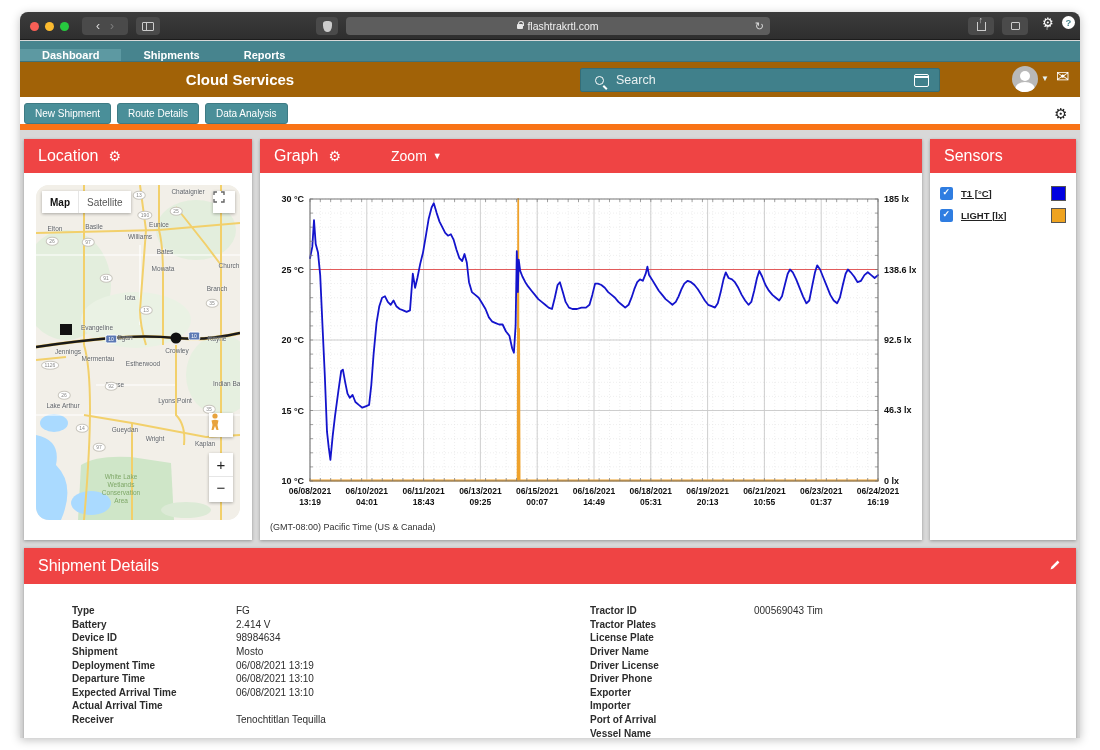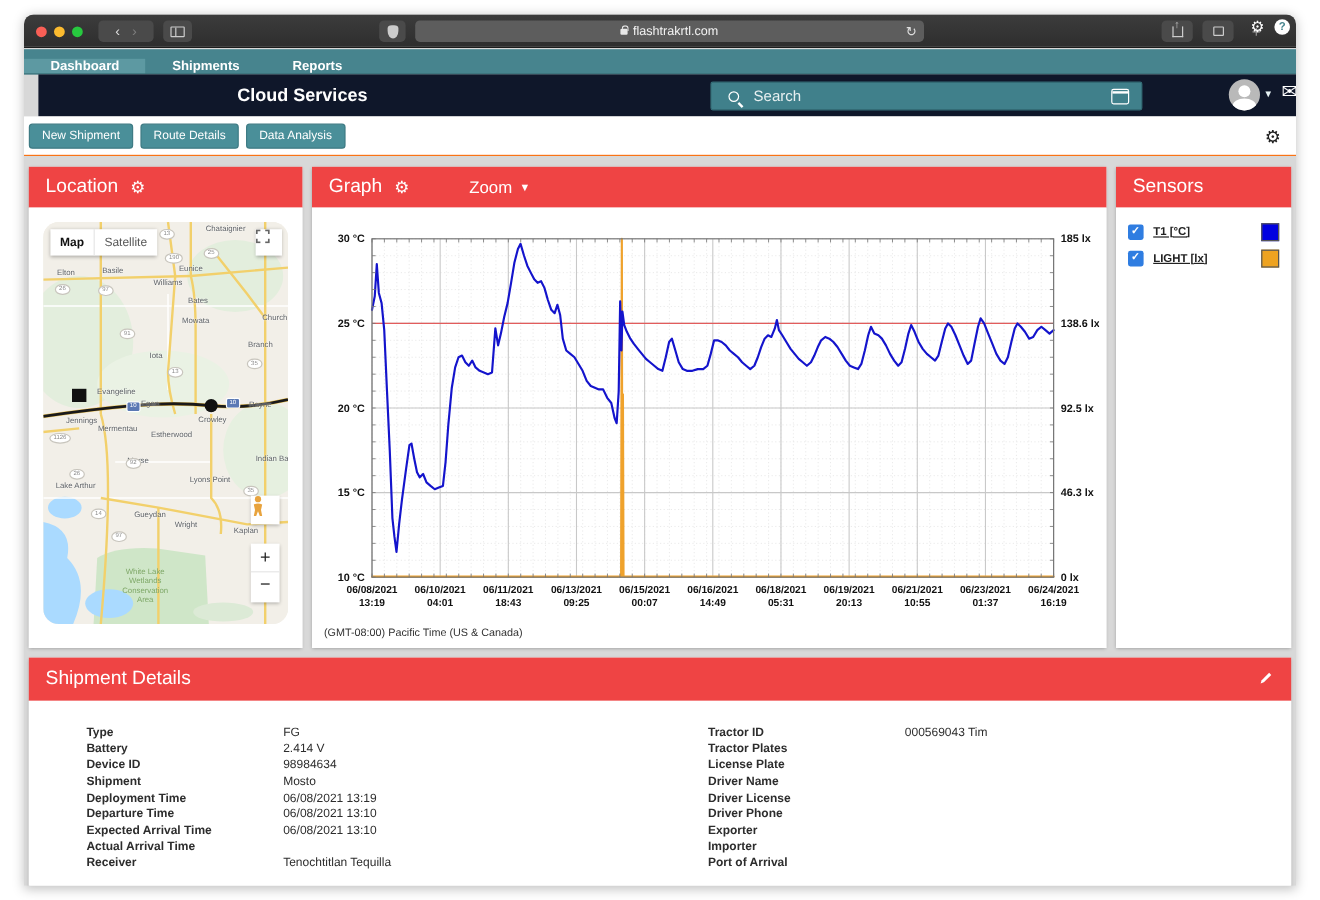--- a/index.html
+++ b/index.html
@@ -31,37 +31,37 @@
 
   
   .navbar { position:absolute; left:0; top:29px; width:100%; height:21px; background:#47848e; border-bottom:1px solid #3c727b; display:flex; align-items:flex-end; }
   .tab { padding:0 22px; display:flex; align-items:center; color:#fff; font-size:11px; font-weight:600; cursor:pointer; }
   .tab.active { background:#5d99a2; }
   .nav-ic { position:absolute; top:0; height:21px; display:flex; align-items:center; color:#fff; }
   .gear-g { font-size:13px; }
   .help-c { width:13px; height:13px; background:#fff; color:#47848e; border-radius:50%; font-size:9.5px; font-weight:bold; display:flex; align-items:center; justify-content:center; }
 
   
-  .appheader { position:absolute; left:12px; top:50px; width:100%; height:35px; background:#0f172a; }
+  .appheader { position:absolute; left:0; top:50px; width:100%; height:35px; background:#a16207; }
   .apptitle { position:absolute; left:150px; top:9px; width:140px; text-align:center; color:#fff; font-size:15px; font-weight:bold; }
   .searchbox { position:absolute; left:560px; top:6px; width:360px; height:24px; background:#40808b; border:1px solid #346d77; border-radius:2px; display:flex; align-items:center; }
   .mag { width:9px; height:9px; border:1.6px solid #fff; border-radius:50%; position:relative; margin:0 12px 0 14px; }
   .mag::after { content:""; position:absolute; left:8px; top:8px; width:5px; height:1.6px; background:#fff; transform:rotate(45deg); transform-origin:0 0; }
   .searchbox input { flex:1; background:none; border:none; outline:none; color:#fff; font-size:12.5px; font-family:"Liberation Sans",sans-serif; }
   .searchbox input::placeholder { color:#e8f0f1; opacity:1; }
   .cal { width:15px; height:13px; border:1.6px solid #fff; border-radius:2px; position:relative; margin-right:10px; }
   .cal::before { content:""; position:absolute; left:0; top:1px; width:100%; height:2.5px; background:#fff; }
   .avatar { position:absolute; left:992px; top:4px; width:26px; height:26px; background:#b9b9b9; border-radius:50%; overflow:hidden; }
   .avatar::before { content:""; position:absolute; left:8px; top:5px; width:10px; height:10px; background:#fff; border-radius:50%; }
   .avatar::after { content:""; position:absolute; left:3px; top:16px; width:20px; height:14px; background:#fff; border-radius:50% 50% 0 0; }
   .av-caret { position:absolute; left:1021px; top:12px; color:#dff; color:#e6f2f3; font-size:8px; }
   .mail { position:absolute; left:1036px; top:5px; color:#fff; font-size:16px; }
 
   
-  .toolbar { position:absolute; left:0; top:85px; width:100%; height:33px; background:#fff; border-bottom:1px solid #f97316; }
+  .toolbar { position:absolute; left:0; top:85px; width:100%; height:33px; background:#fff; border-bottom:6px solid #f97316; }
   .btn-teal { position:absolute; top:6px; height:21px; background:#4a8f99; color:#fff; border:1px solid #3e7b84; border-radius:3px; font-size:10px; padding:0 10px; display:flex; align-items:center; cursor:pointer; }
   .tool-gear { position:absolute; left:1034px; top:8px; color:#222; font-size:15px; }
 
   
   .panel { position:absolute; background:#fff; box-shadow:0 1px 3px rgba(0,0,0,.3); }
   .panel-h { position:absolute; left:0; top:0; width:100%; height:34px; background:#ef4444; color:#fff; display:flex; align-items:center; font-size:16px; }
   .panel-h .ttl { margin-left:14px; }
   .panel-h .gear { margin-left:10px; font-size:14px; cursor:pointer; }
   .panel-body { position:absolute; left:0; top:34px; right:0; bottom:0; background:#fff; }
 
@@ -698,17 +698,21 @@
           <span class="val"></span>
         </div>
           <div class="ship-row">
           <span class="lab">Importer</span>
           <span class="val"></span>
         </div>
           <div class="ship-row">
           <span class="lab">Port of Arrival</span>
           <span class="val"></span>
         </div>
+          <div class="ship-row">
+          <span class="lab">Vessel Name</span>
+          <span class="val"></span>
+        </div>
         </div>
     </div>
   </div>
 
 </div>
 
 </body></html>

